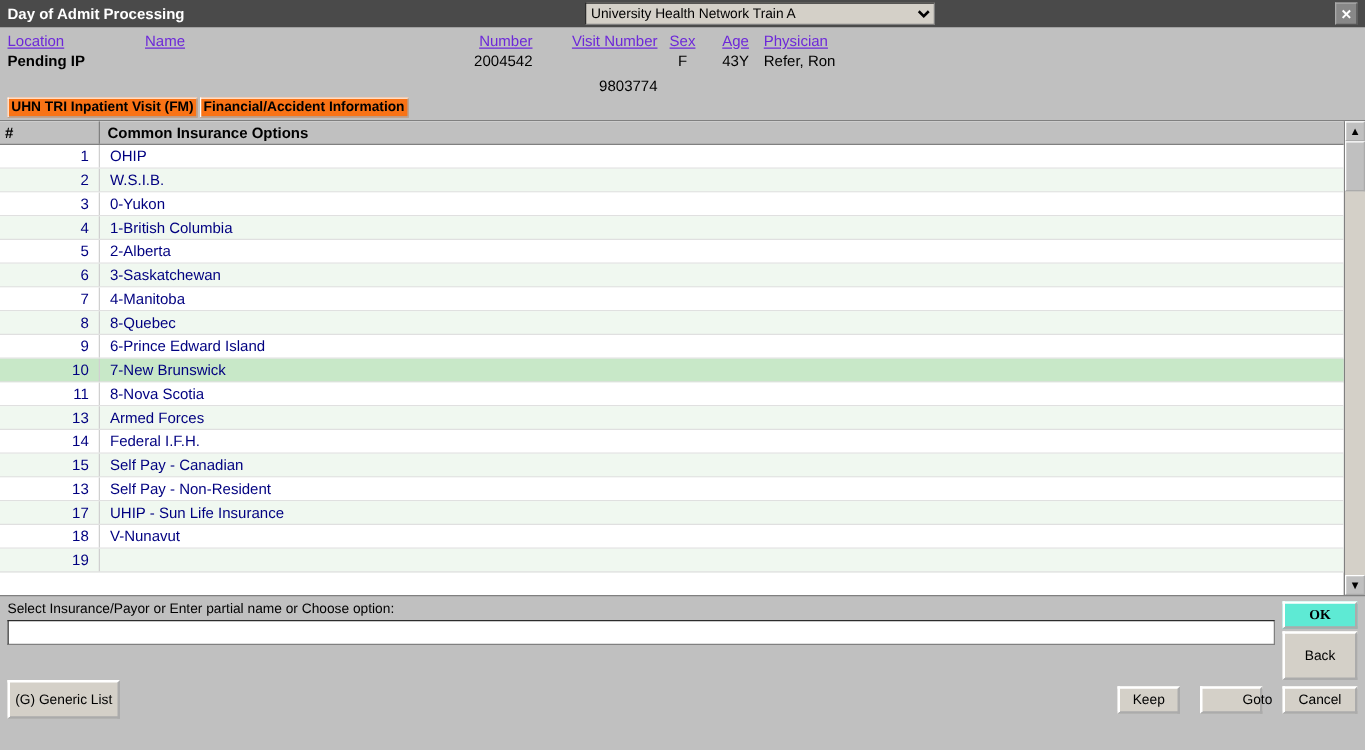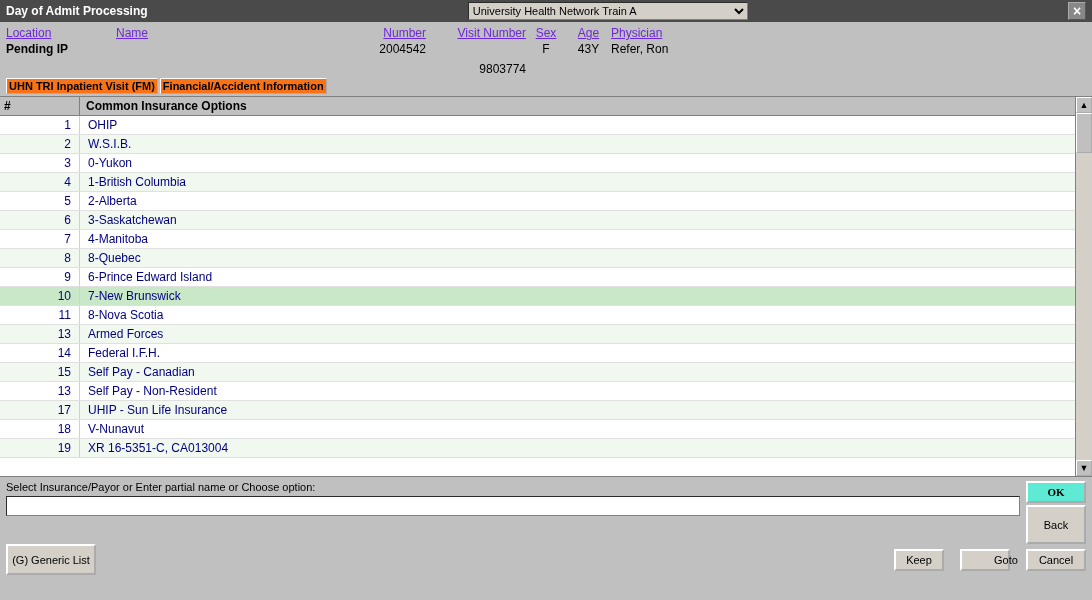--- a/index.html
+++ b/index.html
@@ -389,21 +389,20 @@
           <div class="table-row">
             <div class="td-num">17</div>
             <div class="td-desc">UHIP - Sun Life Insurance</div>
           </div>
           <div class="table-row">
             <div class="td-num">18</div>
             <div class="td-desc">V-Nunavut</div>
           </div>
           <div class="table-row">
             <div class="td-num">19</div>
-            <div class="td-desc">XR 16-5351-C, CA013004</div>
           </div>
         </div>
     </div>
     <div class="scrollbar-col">
       <div class="scrollbar-up">▲</div>
       <div class="scrollbar-track">
         <div class="scrollbar-thumb"></div>
       </div>
       <div class="scrollbar-down">▼</div>
     </div>

